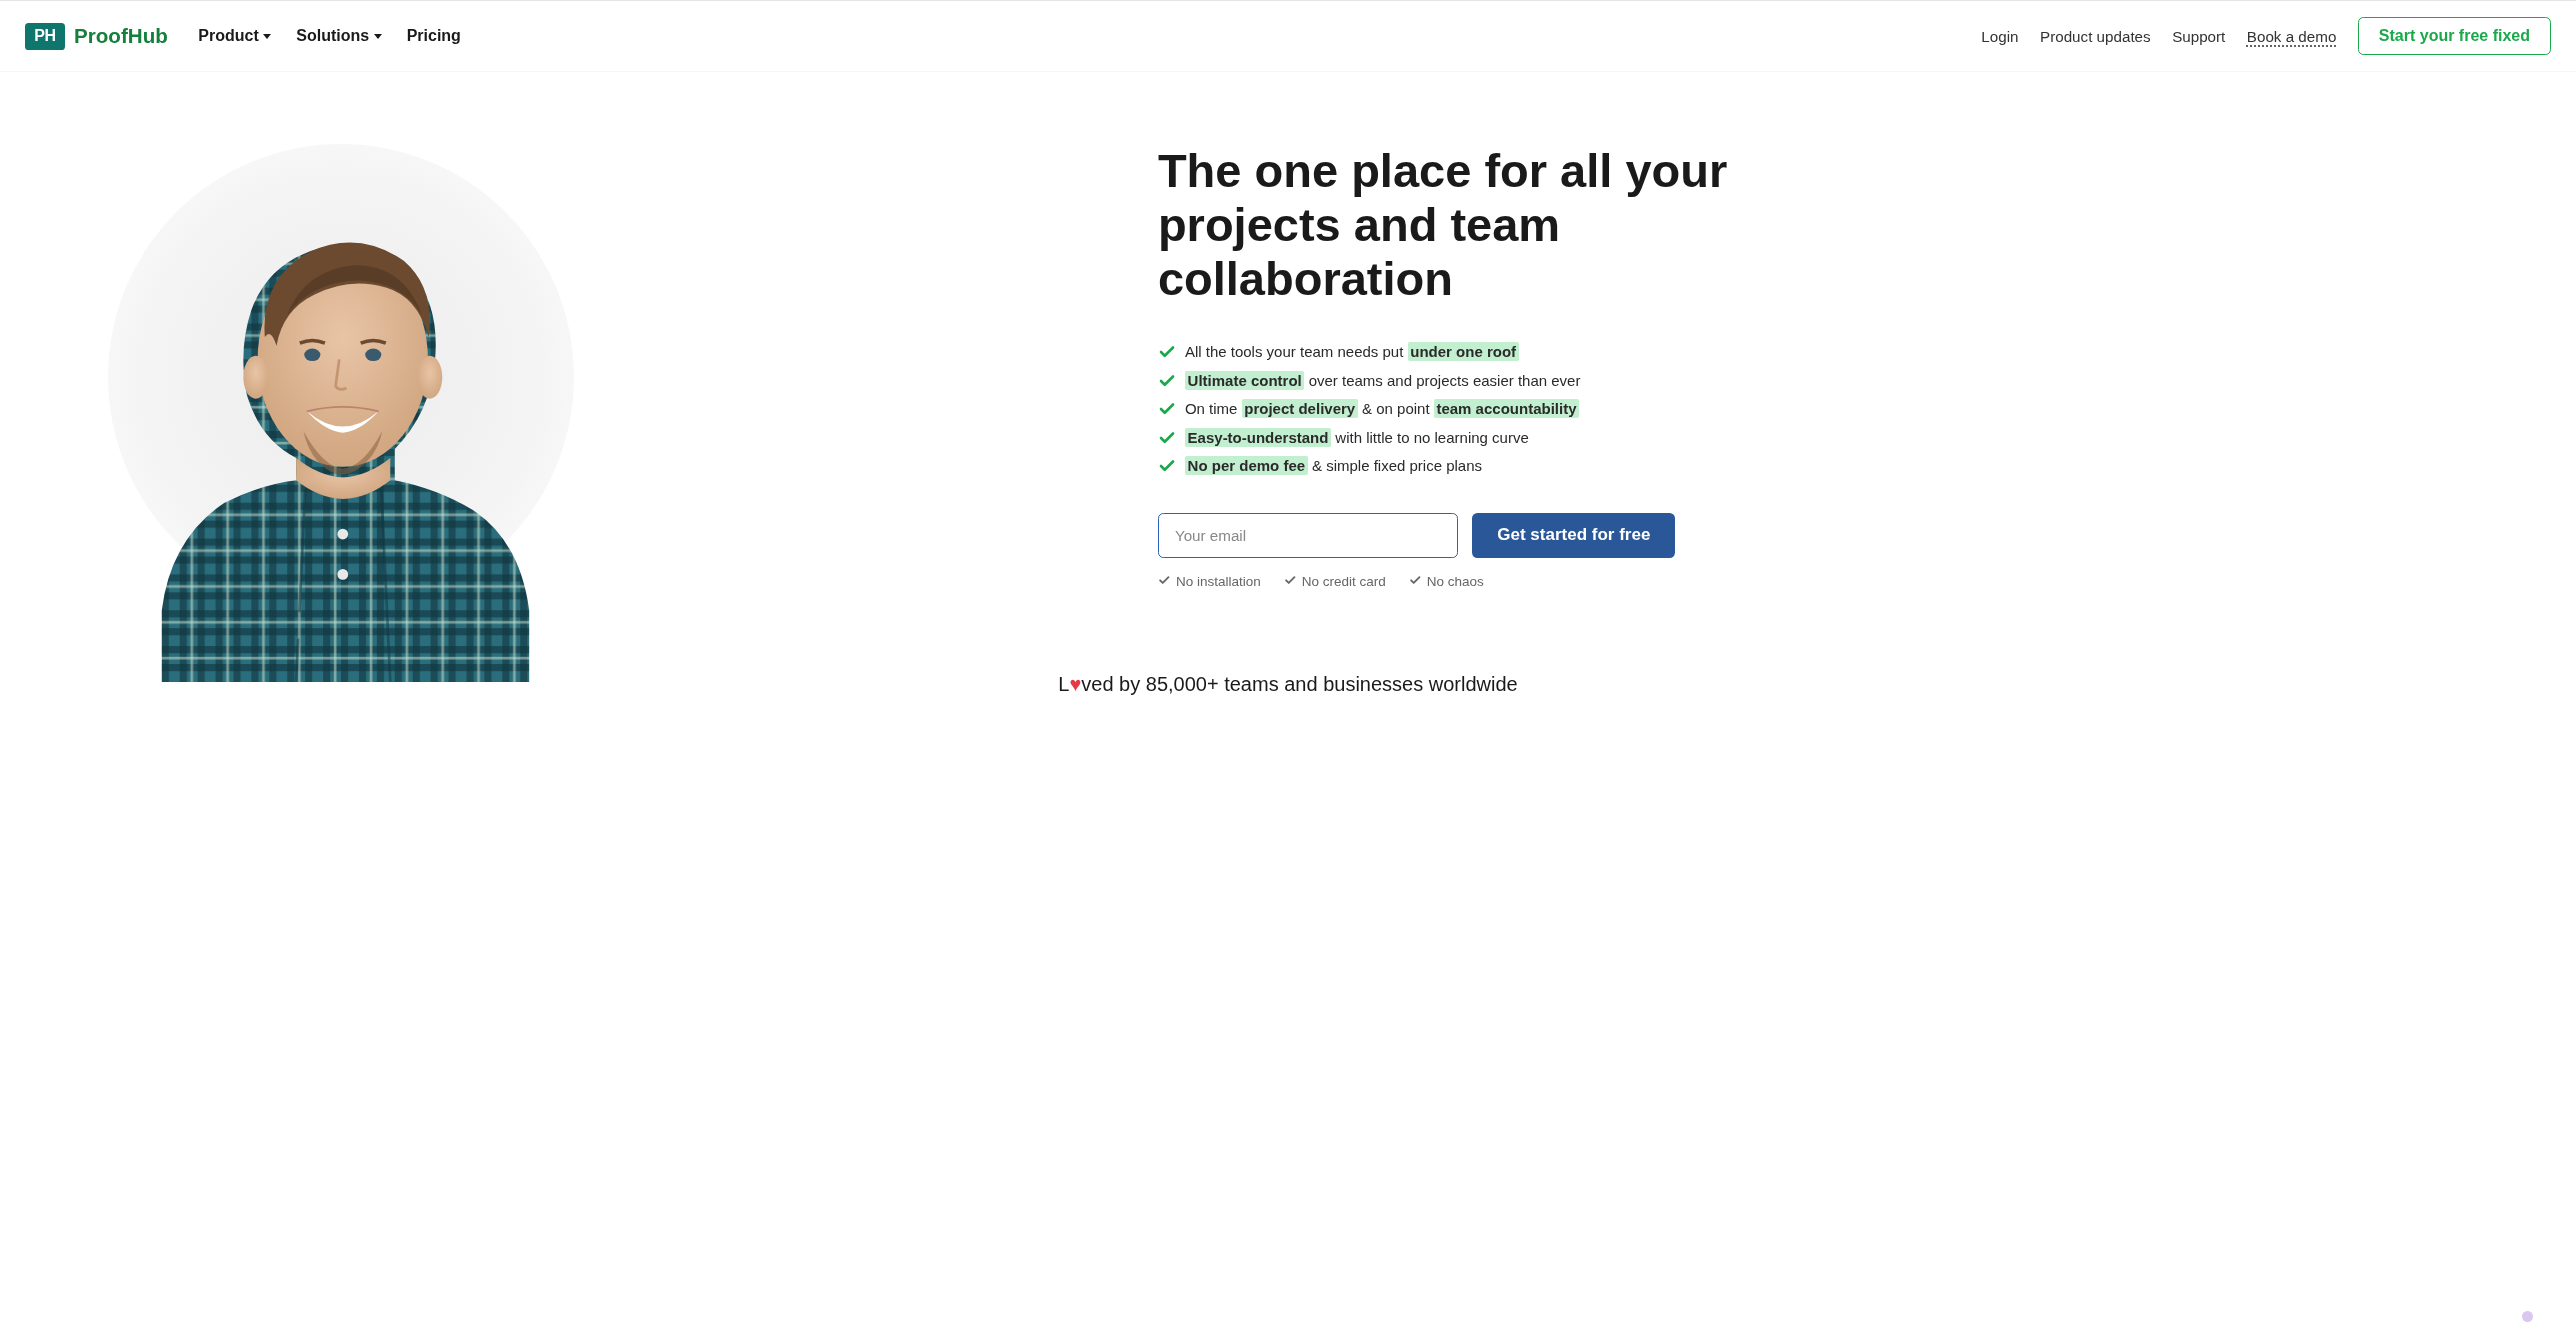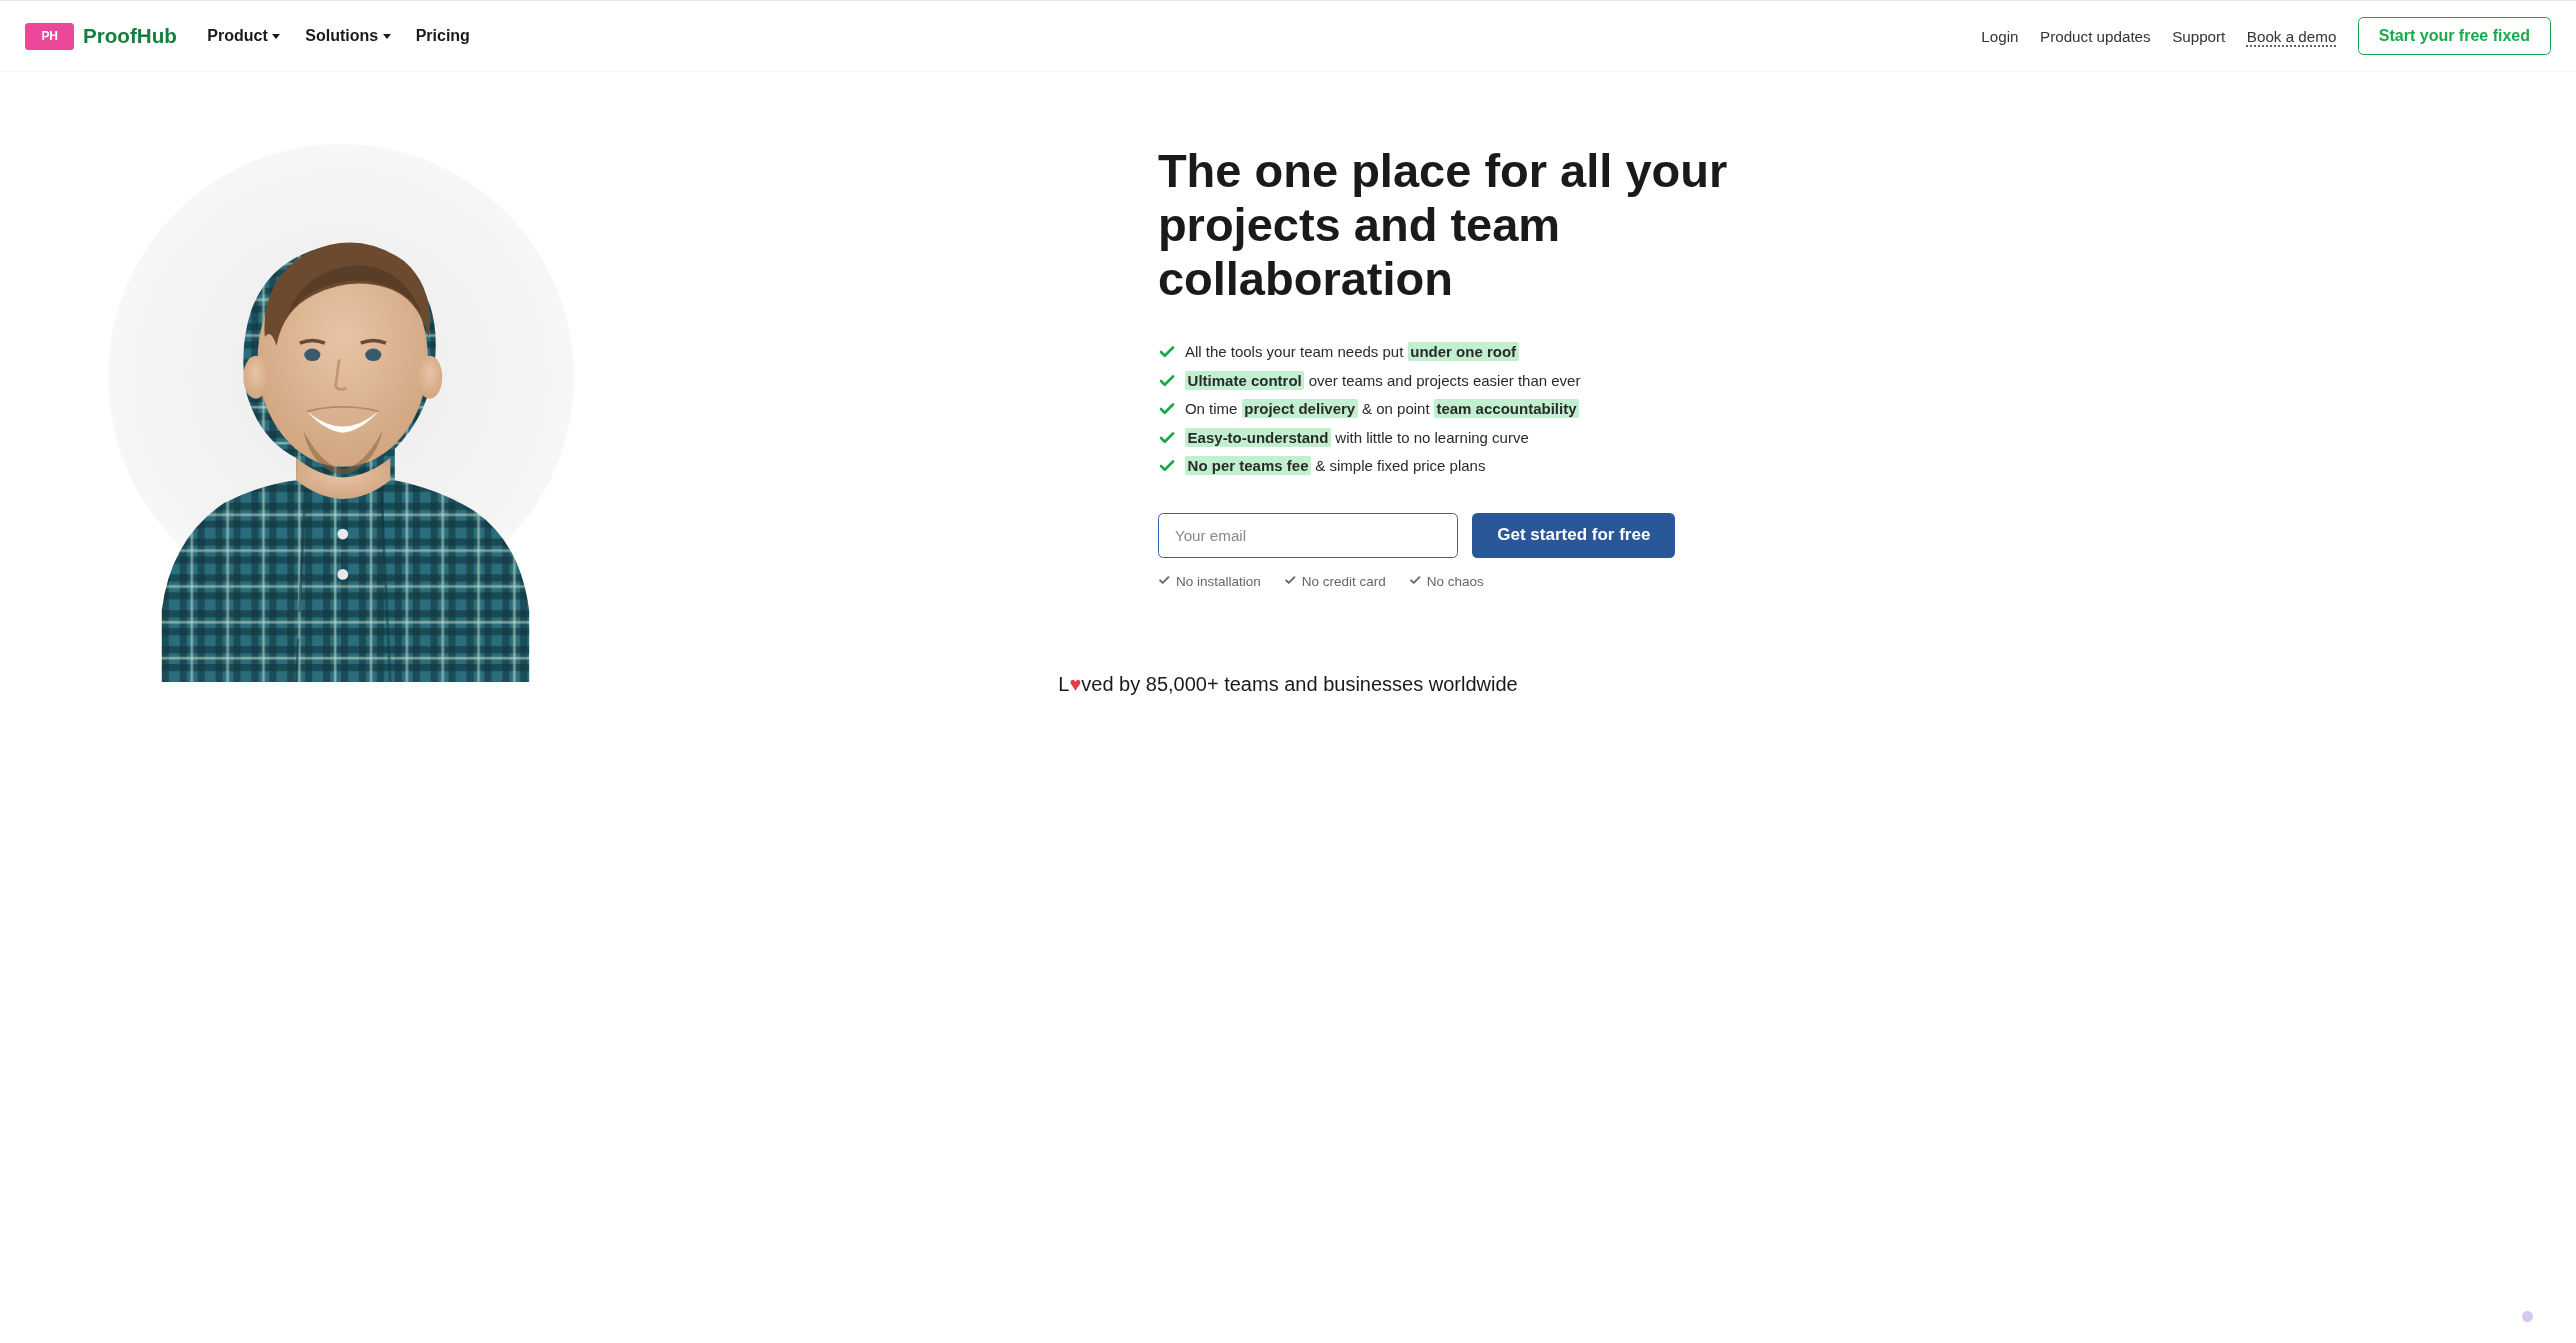--- a/index.html
+++ b/index.html
@@ -1,19 +1,19 @@
 <!DOCTYPE html>
 <html style="font-size:14.4px"><head>
 <meta charset="utf-8">
 <style>
 * { margin: 0; padding: 0; box-sizing: border-box; }
 body { font-family: -apple-system, BlinkMacSystemFont, "Segoe UI", Helvetica, Arial, sans-serif; background: #fff; color: #1a1a1a; overflow-x: hidden; }
 .header { display: flex; align-items: center; padding: 16px 25px; border-top: 0.9px solid #e5e5e5; border-bottom: 0.9px solid #f5f5f5; }
 .logo-group { display: flex; align-items: center; gap: 9px; margin-right: 30.5px; }
-.logo-box { width: 49px; height: 27px; background: #ec4899; border-radius: 3.6px; display: flex; align-items: center; justify-content: center; color: #fff; font-weight: 700; font-size: 12px; letter-spacing: -0.4px; }
+.logo-box { width: 40px; height: 27px; background: #0f766e; border-radius: 3.6px; display: flex; align-items: center; justify-content: center; color: #fff; font-weight: 700; font-size: 16px; letter-spacing: -0.4px; }
 .logo-text { font-size: 20.6px; font-weight: 700; color: #15803d; }
 .nav-left { display: flex; gap: 25px; align-items: center; }
 .nav-item { font-size: 16px; font-weight: 600; color: #1a1a1a; cursor: pointer; display: flex; align-items: center; gap: 4.5px; }
 .caret { display: inline-block; width: 0; height: 0; border-left: 4.5px solid transparent; border-right: 4.5px solid transparent; border-top: 5.4px solid #1a1a1a; }
 .nav-right { margin-left: auto; display: flex; align-items: center; gap: 21.5px; }
 .nav-link { font-size: 15.2px; color: #333; cursor: pointer; }
 .nav-link.demo { text-decoration: underline; text-decoration-style: dotted; text-underline-offset: 3.6px; }
 .cta-button { border: 1.8px solid #19a94a; color: #19a94a; background: #fff; padding: 9px 20px; border-radius: 5.4px; font-size: 16px; font-weight: 700; cursor: pointer; }
 .hero { display: flex; padding: 72px 54px 0 54px; position: relative; min-height: 583px; }
 .hero-left { flex: 0 0 44%; position: relative; }
@@ -142,21 +142,21 @@
         <li>
           <svg width="18" height="18" viewBox="0 0 24 24" class="check-icon">
             <path d="M4 12 L9 17 L20 6" stroke="#19a94a" stroke-width="3.5" fill="none" stroke-linecap="round" stroke-linejoin="round"></path>
           </svg>
           <span><span class="hl">Easy-to-understand</span><span> with little to no learning curve</span></span>
         </li>
         <li>
           <svg width="18" height="18" viewBox="0 0 24 24" class="check-icon">
             <path d="M4 12 L9 17 L20 6" stroke="#19a94a" stroke-width="3.5" fill="none" stroke-linecap="round" stroke-linejoin="round"></path>
           </svg>
-          <span><span class="hl">No per teams fee</span><span> &amp; simple fixed price plans</span></span>
+          <span><span class="hl">No per demo fee</span><span> &amp; simple fixed price plans</span></span>
         </li>
       </ul>
     <div class="signup-row">
       <input type="email" class="email-input" placeholder="Your email" style="">
       <button class="get-started">Get started for free</button>
     </div>
     <div class="sub-benefits" id="sub-benefits">
         <div class="sub-benefit">
           <svg width="12.6" height="12.6" viewBox="0 0 24 24" class="sub-check">
             <path d="M4 12 L9 17 L20 6" stroke="#666" stroke-width="3.5" fill="none" stroke-linecap="round" stroke-linejoin="round"></path>

